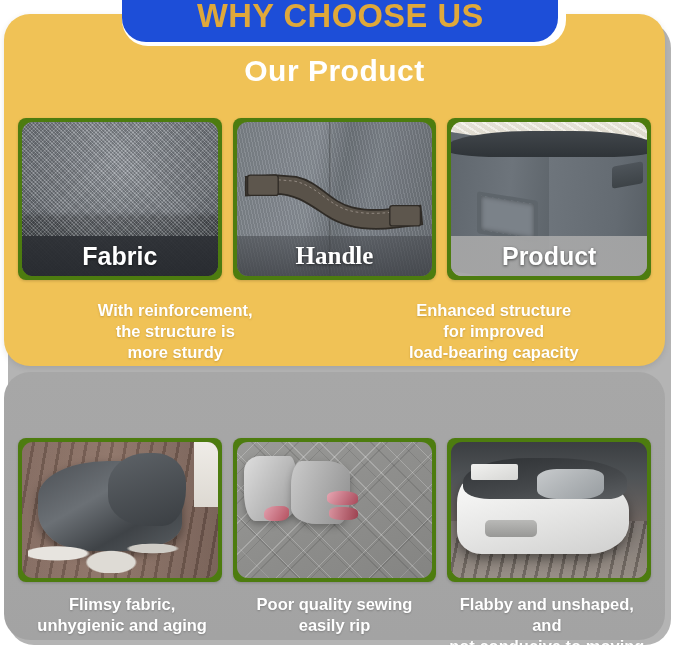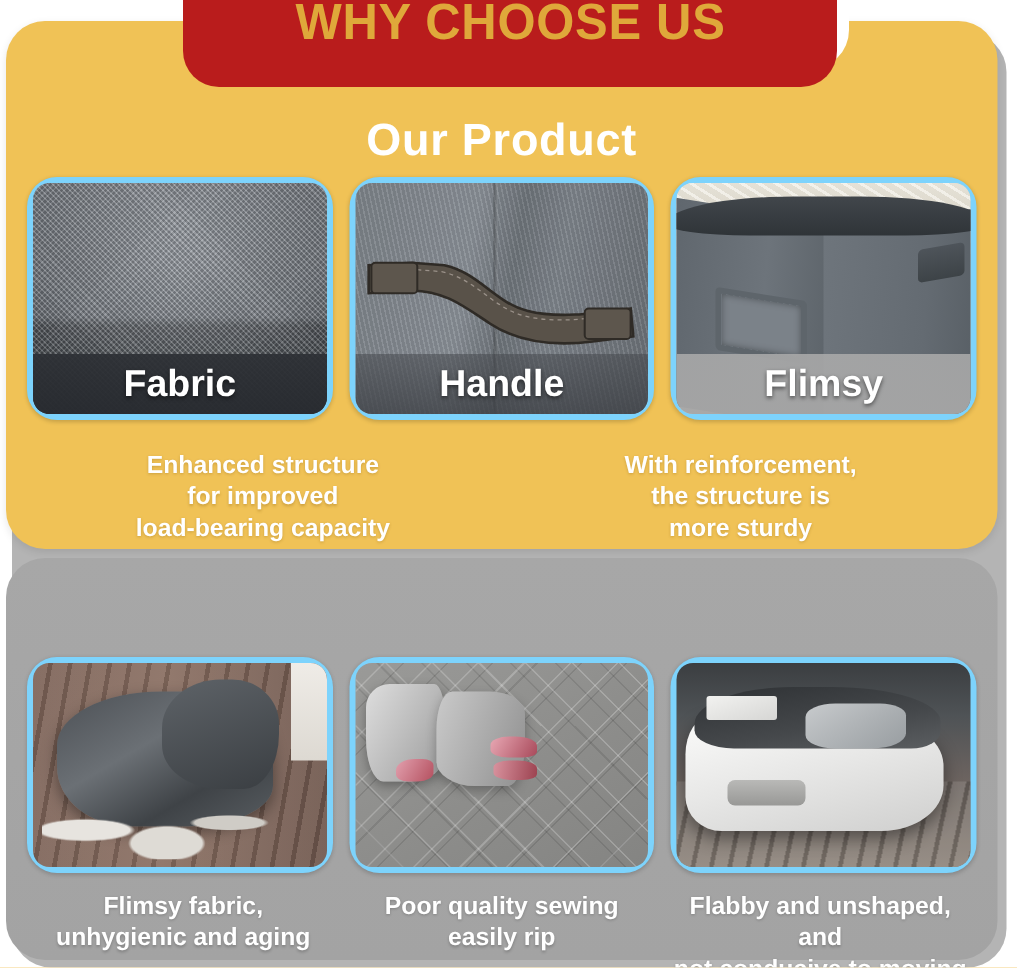--- a/index.html
+++ b/index.html
@@ -29,22 +29,22 @@
     background: #b4b4b4;
     border-radius: 26px;
   }
 
   
   .title-tab {
     position: absolute;
     left: 122px;
     top: 0px;
     width: 436px;
-    height: 58px;
-    background: #b91c1c;
+    height: 42px;
+    background: #1d4ed8;
     border-bottom-left-radius: 24px;
     border-bottom-right-radius: 24px;
     z-index: 6;
     display: flex;
     align-items: flex-start;
     justify-content: center;
   }
 
   .main-title {
     font-size: 34px;
@@ -87,21 +87,21 @@
   .panel-heading {
     position: absolute;
     left: 0;
     width: 100%;
     text-align: center;
     font-size: 30px;
     font-weight: bold;
     color: #ffffff;
     letter-spacing: 0.5px;
   }
-  .panel-our .panel-heading { top: 63px; }
+  .panel-our .panel-heading { top: 40px; }
 
   
   .panel-other {
     position: absolute;
     left: 4px;
     top: 372px;
     width: 661px;
     height: 268px;
     background: linear-gradient(180deg,#a7a7a7 0%, #a3a3a3 100%);
     border-radius: 26px;
@@ -120,22 +120,22 @@
     gap: 11px;
     padding: 0 14px;
     width: 100%;
   }
   .cards-our   { top: 104px;  left: 0; }
   .cards-other { top: 66px;   left: 0; }
 
   .card {
     position: relative;
     flex: 1 1 0;
-    border-radius: 20px;
-    background: #7dd3fc;
+    border-radius: 8px;
+    background: #4d7c0f;
     padding: 4px;
     box-shadow: 0 1px 3px rgba(0,0,0,0.18);
   }
   .card-our   { height: 162px; }
   .card-other { height: 144px; }
 
   .photo {
     position: relative;
     width: 100%;
     height: 100%;
@@ -172,20 +172,21 @@
   }
   .ph-fabric::after {
     content:"";
     position:absolute; inset:0;
     background: radial-gradient(ellipse at 50% 35%, rgba(255,255,255,0.12), rgba(0,0,0,0.16) 85%);
   }
 
   
   .ph-handle {
     background: linear-gradient(100deg,#7c8288 0%, #898f96 38%, #6e747a 52%, #7d838a 66%, #6a6f75 100%);
+    font-family: Liberation Serif, serif;
   }
   .ph-handle .seam {
     position: absolute; top: 0; bottom: 0; left: 47%;
     width: 3px;
     background: linear-gradient(90deg, rgba(0,0,0,0.28), rgba(255,255,255,0.10));
   }
   .ph-handle .fab-tex {
     position: absolute; inset: 0;
     background: repeating-linear-gradient(78deg, rgba(255,255,255,0.07) 0 1px, rgba(0,0,0,0.07) 1px 3px);
   }
@@ -405,33 +406,33 @@
       </div>
 
       <div class="card card-our">
         <div class="photo ph-support">
           <div class="contents"></div>
           <div class="box-left"></div>
           <div class="box-right"></div>
           <div class="rim"></div>
           <div class="label-holder"></div>
           <div class="side-handle"></div>
-          <div class="photo-label band-light">Flimsy</div>
+          <div class="photo-label band-light">Product</div>
         </div>
       </div>
 
     </div>
 
     <div class="captions captions-our">
+      <div class="caption">With reinforcement,
+the structure is
+more sturdy</div>
       <div class="caption">Enhanced structure
 for improved
 load-bearing capacity</div>
-      <div class="caption">With reinforcement,
-the structure is
-more sturdy</div>
     </div>
 
   </div>
 
   <div class="panel-other">
 
 
     <div class="cards cards-other">
 
       <div class="card card-other">

